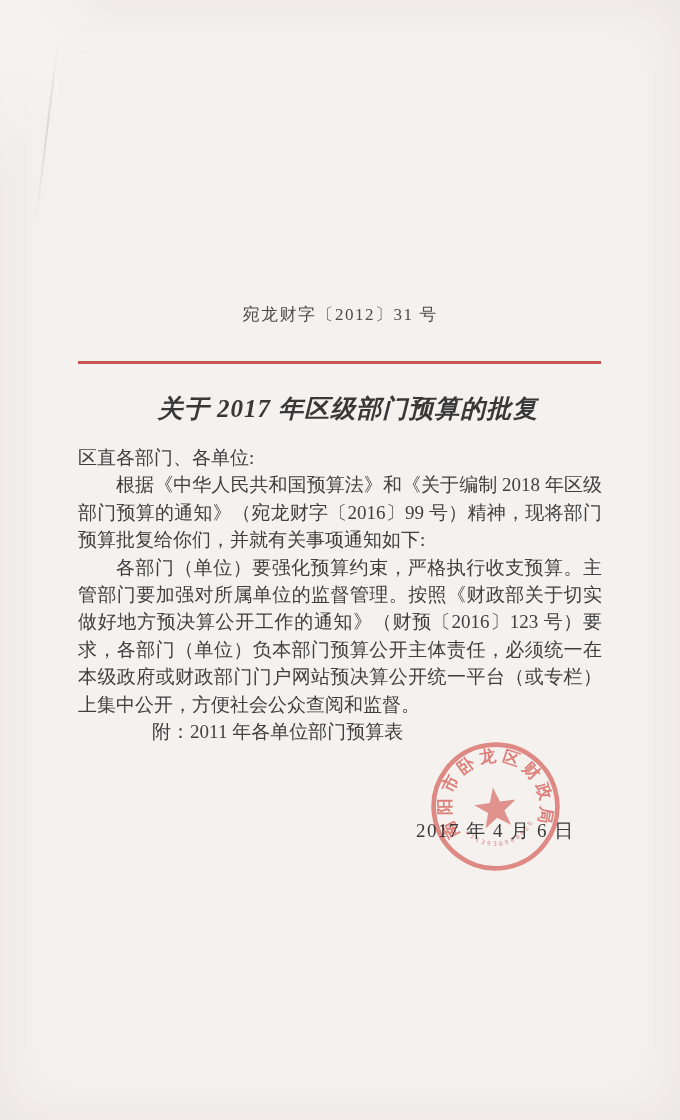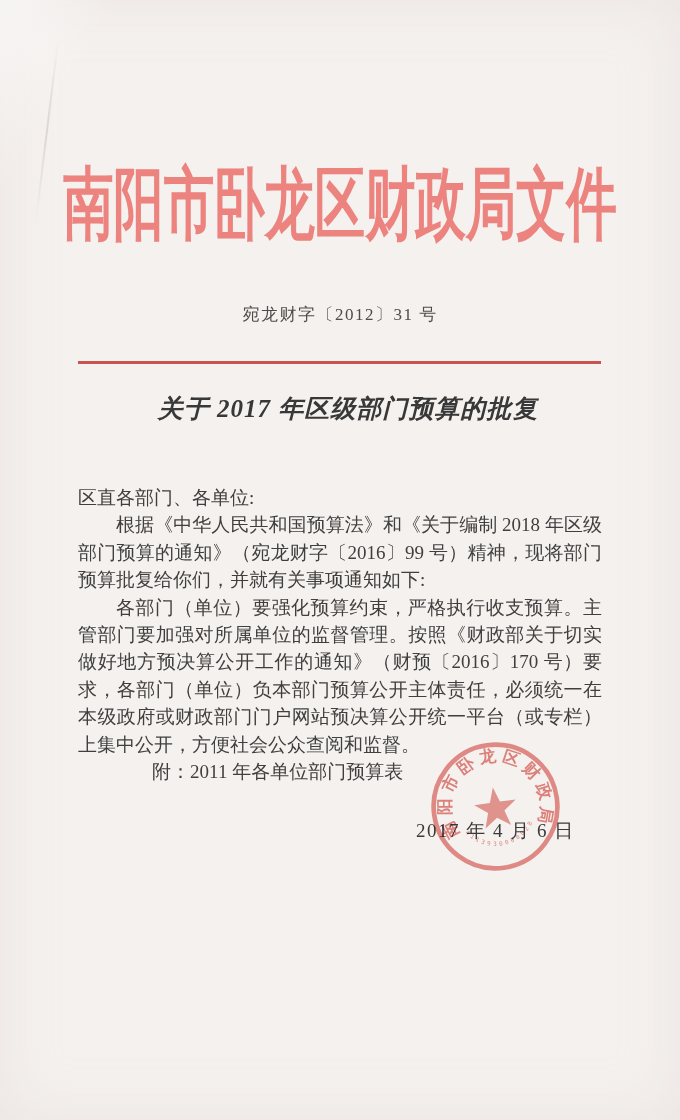--- a/index.html
+++ b/index.html
@@ -58,21 +58,21 @@
     position: absolute; top: 361px; left: 78px;
     width: 523px; height: 3px;
     background: var(--rule-red);
   }
   .doc-title {
     position: absolute; top: 384px; left: 0; width: 100%; margin: 8px;
     text-align: center;
     font-size: 25px; font-weight: 700; color: #383838; letter-spacing: 1px; font-style: italic;
   }
   .body-text {
-    position: absolute; top: 484px; left: 78px; width: 524px;
+    position: absolute; top: 444px; left: 78px; width: 524px;
     font-size: 19px; line-height: 27.4px;
     color: var(--body-text);
     text-align: justify;
   }
   .body-text p { margin: 0; }
   .body-text .para { text-indent: 2em; }
   .body-text .attachment { text-indent: 3.9em; }
   .date {
     position: absolute; top: 818px; left: 416px;
     font-size: 19px; color: #3a3a3a; letter-spacing: 1.5px;
@@ -101,34 +101,31 @@
   }
 </style>
 </head>
 <body>
 
 <div class="page">
 
   <div class="scan-edge"></div>
   <div class="scan-fold"></div>
 
-  <div class="agency-header">
-    <span>南阳市卧龙区财政局文件</span>
-  </div>
 
   <div class="doc-number">宛龙财字〔2012〕31 号</div>
 
   <div class="red-rule"></div>
 
   <h1 class="doc-title">关于 2017 年区级部门预算的批复</h1>
 
   <div class="body-text">
     <p class="salutation">区直各部门、各单位:</p>
     <p class="para">根据《中华人民共和国预算法》和《关于编制 2018 年区级部门预算的通知》（宛龙财字〔2016〕99 号）精神，现将部门预算批复给你们，并就有关事项通知如下:</p>
-    <p class="para">各部门（单位）要强化预算约束，严格执行收支预算。主管部门要加强对所属单位的监督管理。按照《财政部关于切实做好地方预决算公开工作的通知》（财预〔2016〕170 号）要求，各部门（单位）负本部门预算公开主体责任，必须统一在本级政府或财政部门门户网站预决算公开统一平台（或专栏）上集中公开，方便社会公众查阅和监督。</p>
+    <p class="para">各部门（单位）要强化预算约束，严格执行收支预算。主管部门要加强对所属单位的监督管理。按照《财政部关于切实做好地方预决算公开工作的通知》（财预〔2016〕123 号）要求，各部门（单位）负本部门预算公开主体责任，必须统一在本级政府或财政部门门户网站预决算公开统一平台（或专栏）上集中公开，方便社会公众查阅和监督。</p>
     <p class="attachment">附：2011 年各单位部门预算表</p>
   </div>
 
   <div class="date">2017 年 4 月 6 日</div>
 
   <svg class="seal" viewBox="0 0 200 200" xmlns="http://www.w3.org/2000/svg">
     <defs>
       <path id="arcTop" d="M 41,134 A 68,68 0 1 1 159,134" fill="none"></path>
       <path id="arcBottom" d="M 45,126 A 62,62 0 0 0 155,126" fill="none"></path>
     </defs>

